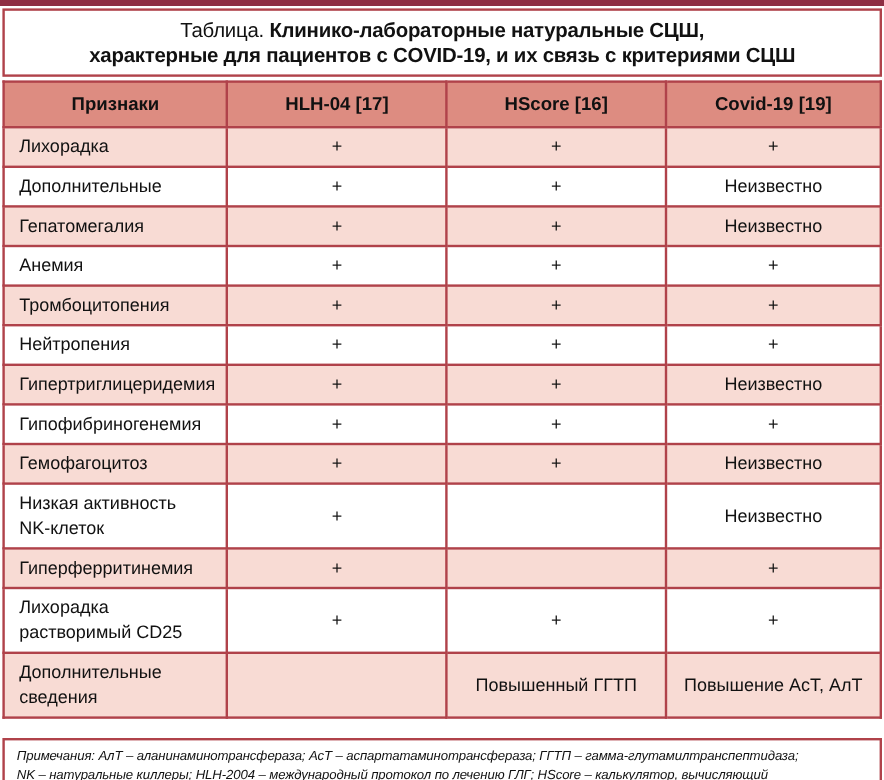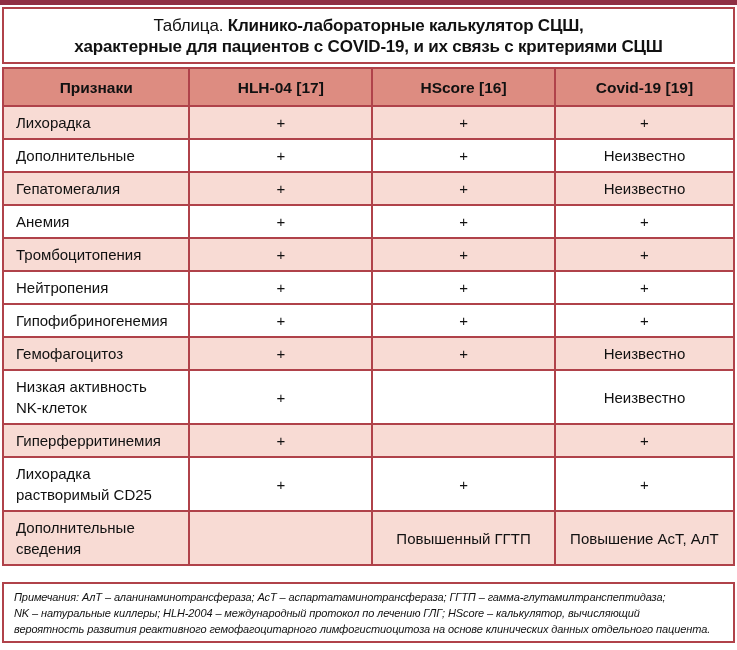--- a/index.html
+++ b/index.html
@@ -68,21 +68,21 @@
   }
 </style>
 </head>
 <body>
 
 <div class="top-strip"></div>
 
 <div class="stack">
 
   <div class="title-box">
-    <div class="title-line"><span class="title-prefix">Таблица.</span> <span>Клинико-лабораторные калькулятор СЦШ,</span></div>
+    <div class="title-line"><span class="title-prefix">Таблица.</span> <span>Клинико-лабораторные натуральные СЦШ,</span></div>
     <div class="title-line">характерные для пациентов с COVID-19, и их связь с критериями СЦШ</div>
   </div>
 
   <table>
     <colgroup>
       <col class="c-feature">
         <col class="c-hlh">
         <col class="c-hscore">
         <col class="c-covid">
     </colgroup>
@@ -124,20 +124,26 @@
           <td>+</td>
           <td>+</td>
           <td>+</td>
         </tr>
         <tr class="row-white">
           <td class="feature">Нейтропения</td>
           <td>+</td>
           <td>+</td>
           <td>+</td>
         </tr>
+        <tr class="row-pink">
+          <td class="feature">Гипертриглицеридемия</td>
+          <td>+</td>
+          <td>+</td>
+          <td>Неизвестно</td>
+        </tr>
         <tr class="row-white">
           <td class="feature">Гипофибриногенемия</td>
           <td>+</td>
           <td>+</td>
           <td>+</td>
         </tr>
         <tr class="row-pink">
           <td class="feature">Гемофагоцитоз</td>
           <td>+</td>
           <td>+</td>

